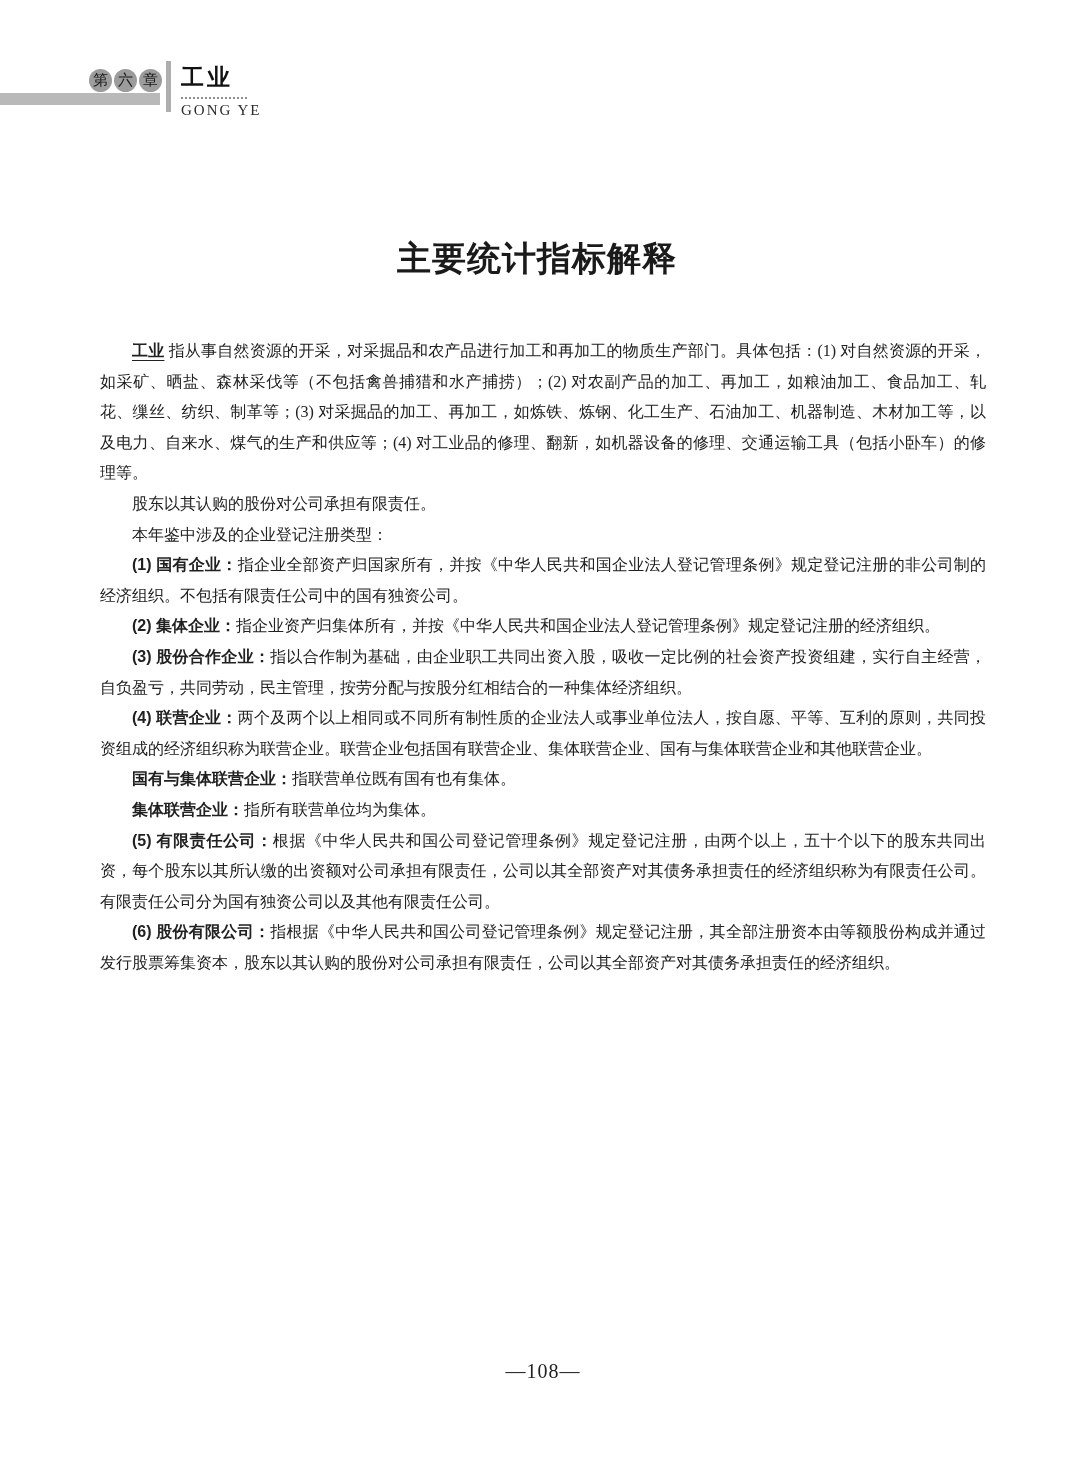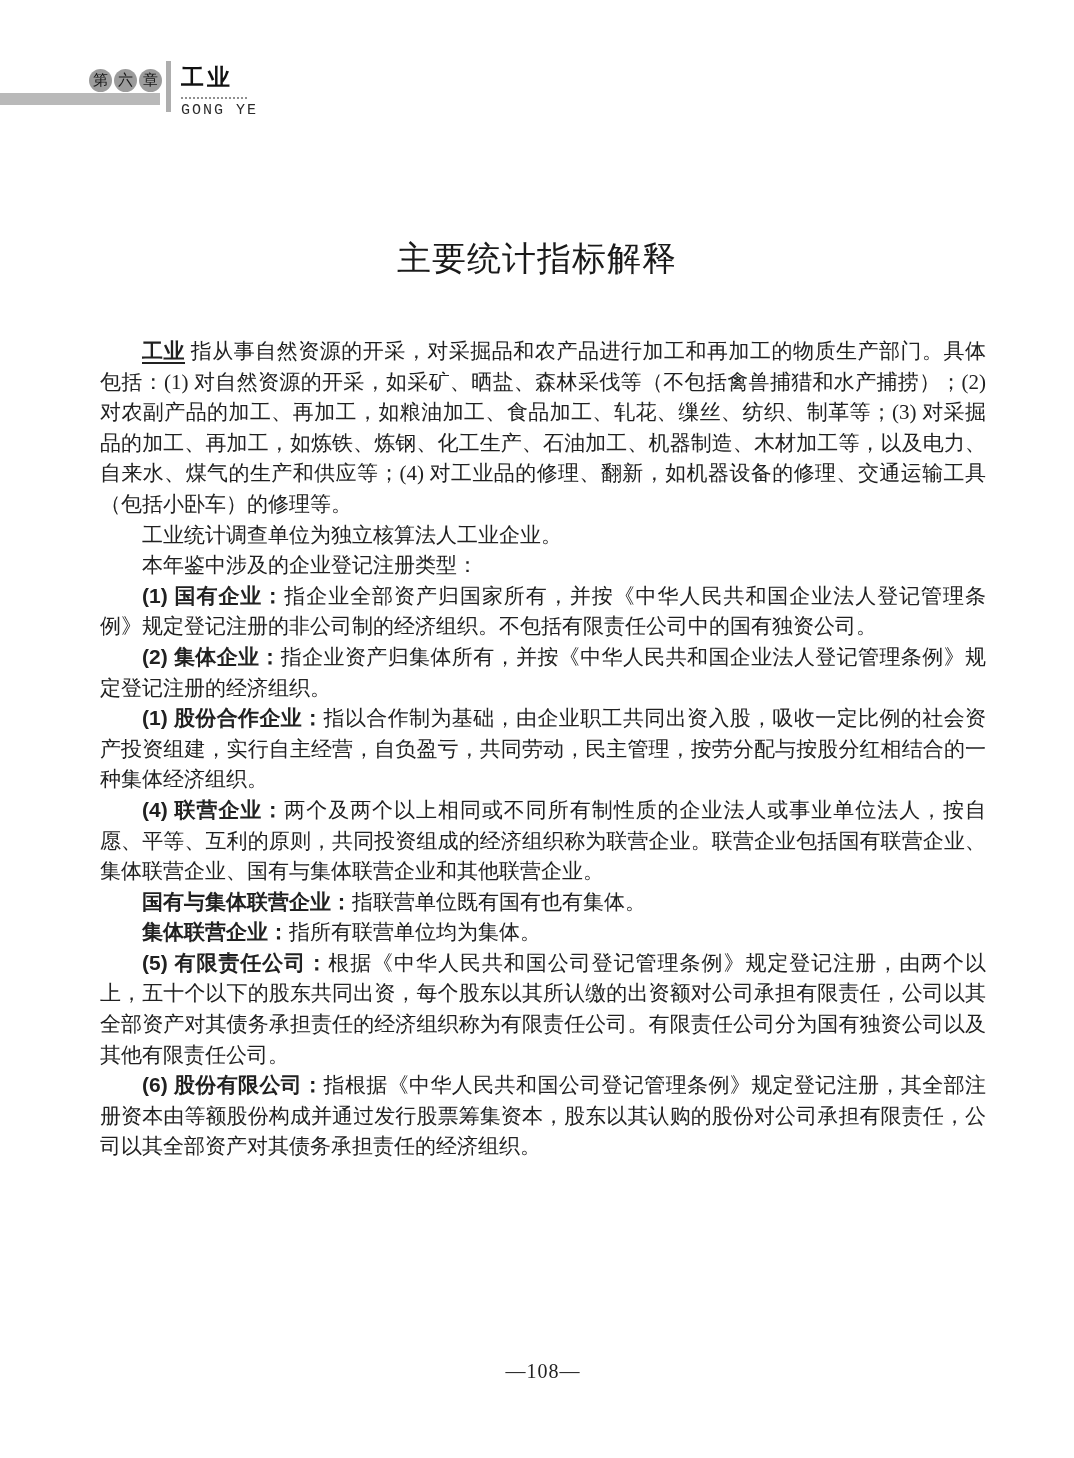--- a/index.html
+++ b/index.html
@@ -37,37 +37,37 @@
   .chapter-title {
     display:inline-block;
     font-family:"Liberation Sans", sans-serif;
     font-weight:bold; font-size:23px; letter-spacing:3px;
     color:#111;
     border-bottom:2px dotted #8f8f8f;
     padding:0 14px 4px 0;
   }
   .chapter-pinyin {
     margin-top:3px;
-    font-size:15px; letter-spacing:2px; color:#2b2b2b;font-family:Liberation Mono, monospace;
+    font-size:15px; letter-spacing:2px; color:#2b2b2b;
   }
 
   
   .doc-title {
     position:absolute; top:236px; left:0; width:100%;
     text-align:center;
     font-family:"Liberation Sans", sans-serif;
-    font-size:34px; font-weight:400; letter-spacing:1px;
+    font-size:34px; font-weight:700; letter-spacing:1px;
     color:#1a1a1a;
   }
 
   
   .content {
     position:absolute; left:100px; top:336px;
     width:886px;
-    font-size:21px; line-height:30.6px;
+    font-size:16px; line-height:30.6px;
     text-align:justify;
     color:#212121;
   }
   .para { margin:0; text-indent:2em; }
   .lead {
     font-weight:bold;
     font-family:"Liberation Sans", sans-serif;
   }
   .para.first .lead {
     text-decoration:underline;
@@ -94,25 +94,25 @@
 <div class="vbar"></div>
 <div class="chapter">
   <span class="chapter-title">工业</span>
   <div class="chapter-pinyin">GONG YE</div>
 </div>
 
 <div class="doc-title">主要统计指标解释</div>
 
 <div class="content">
   <p class="para first"><span class="lead">工业</span><span> 指从事自然资源的开采，对采掘品和农产品进行加工和再加工的物质生产部门。具体包括：(1) 对自然资源的开采，如采矿、晒盐、森林采伐等（不包括禽兽捕猎和水产捕捞）；(2) 对农副产品的加工、再加工，如粮油加工、食品加工、轧花、缫丝、纺织、制革等；(3) 对采掘品的加工、再加工，如炼铁、炼钢、化工生产、石油加工、机器制造、木材加工等，以及电力、自来水、煤气的生产和供应等；(4) 对工业品的修理、翻新，如机器设备的修理、交通运输工具（包括小卧车）的修理等。</span></p>
-  <p class="para"><span class="lead"></span><span>工业统计调查单位为独立核算法人工业企业。</span></p>
+  <p class="para"><span class="lead"></span><span>股东以其认购的股份对公司承担有限责任。</span></p>
   <p class="para"><span class="lead"></span><span>本年鉴中涉及的企业登记注册类型：</span></p>
   <p class="para"><span class="lead">(1) 国有企业：</span><span>指企业全部资产归国家所有，并按《中华人民共和国企业法人登记管理条例》规定登记注册的非公司制的经济组织。不包括有限责任公司中的国有独资公司。</span></p>
   <p class="para"><span class="lead">(2) 集体企业：</span><span>指企业资产归集体所有，并按《中华人民共和国企业法人登记管理条例》规定登记注册的经济组织。</span></p>
-  <p class="para"><span class="lead">(1) 股份合作企业：</span><span>指以合作制为基础，由企业职工共同出资入股，吸收一定比例的社会资产投资组建，实行自主经营，自负盈亏，共同劳动，民主管理，按劳分配与按股分红相结合的一种集体经济组织。</span></p>
+  <p class="para"><span class="lead">(3) 股份合作企业：</span><span>指以合作制为基础，由企业职工共同出资入股，吸收一定比例的社会资产投资组建，实行自主经营，自负盈亏，共同劳动，民主管理，按劳分配与按股分红相结合的一种集体经济组织。</span></p>
   <p class="para"><span class="lead">(4) 联营企业：</span><span>两个及两个以上相同或不同所有制性质的企业法人或事业单位法人，按自愿、平等、互利的原则，共同投资组成的经济组织称为联营企业。联营企业包括国有联营企业、集体联营企业、国有与集体联营企业和其他联营企业。</span></p>
   <p class="para"><span class="lead">国有与集体联营企业：</span><span>指联营单位既有国有也有集体。</span></p>
   <p class="para"><span class="lead">集体联营企业：</span><span>指所有联营单位均为集体。</span></p>
   <p class="para"><span class="lead">(5) 有限责任公司：</span><span>根据《中华人民共和国公司登记管理条例》规定登记注册，由两个以上，五十个以下的股东共同出资，每个股东以其所认缴的出资额对公司承担有限责任，公司以其全部资产对其债务承担责任的经济组织称为有限责任公司。有限责任公司分为国有独资公司以及其他有限责任公司。</span></p>
   <p class="para"><span class="lead">(6) 股份有限公司：</span><span>指根据《中华人民共和国公司登记管理条例》规定登记注册，其全部注册资本由等额股份构成并通过发行股票筹集资本，股东以其认购的股份对公司承担有限责任，公司以其全部资产对其债务承担责任的经济组织。</span></p>
 </div>
 
 <div class="page-number">—108—</div>
 
 </body></html>

